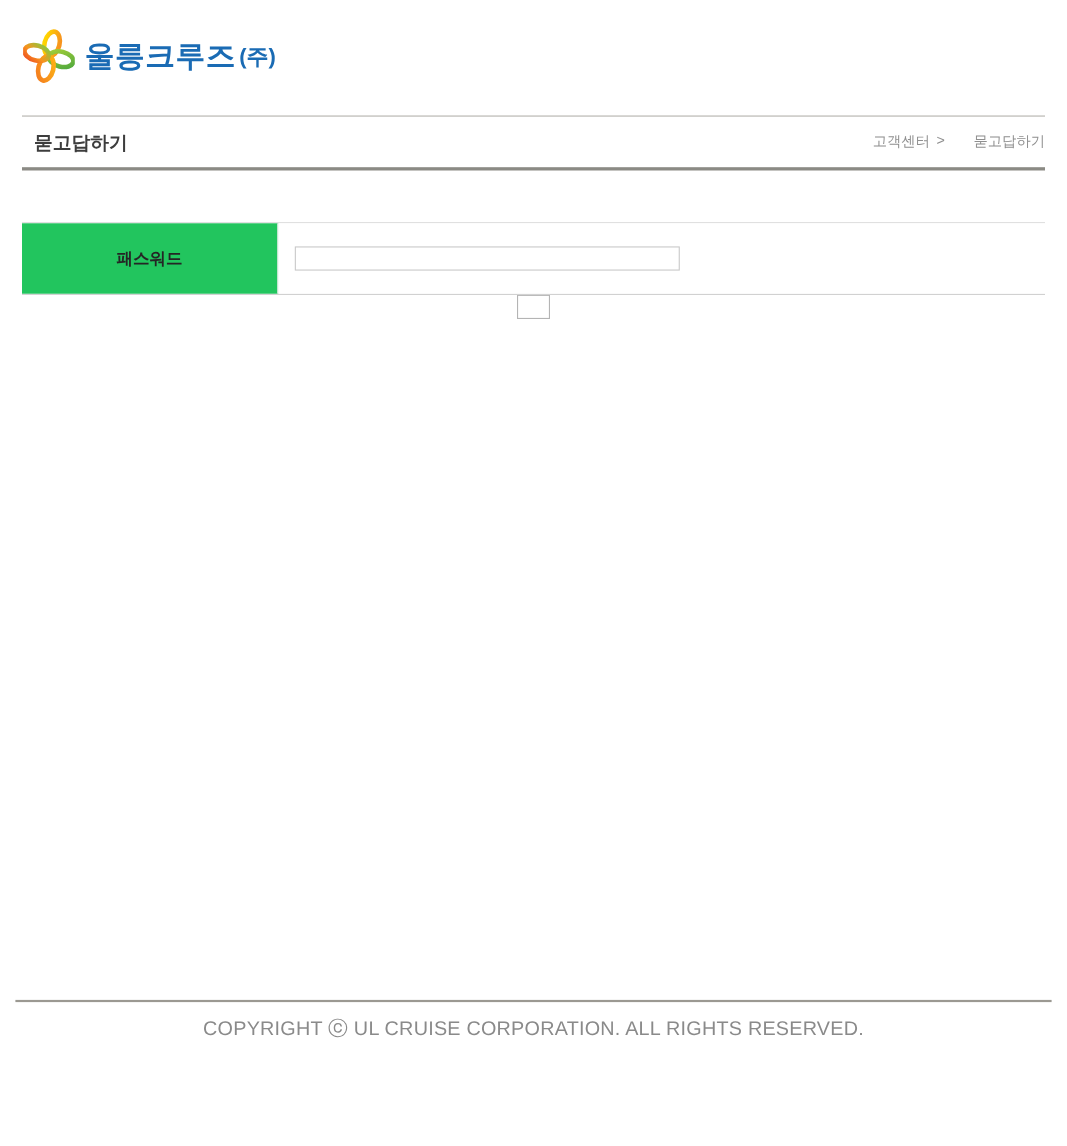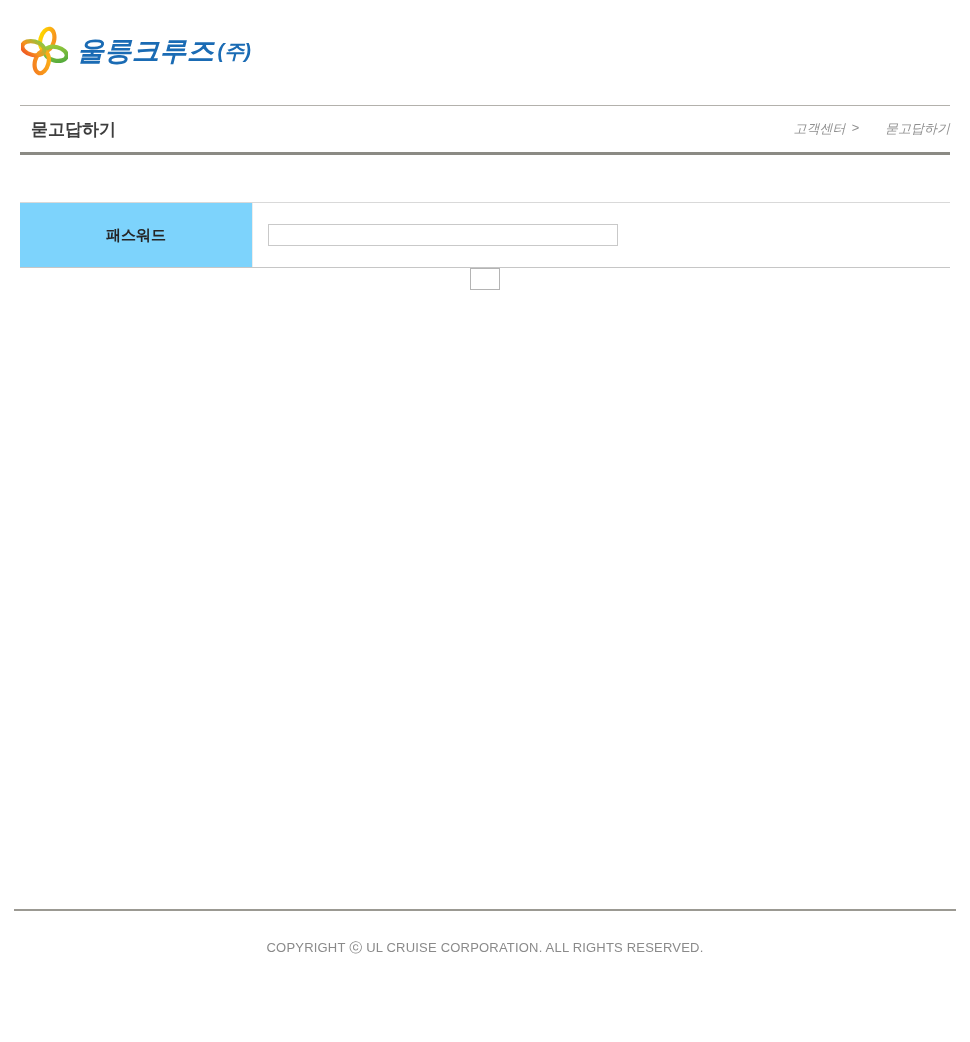--- a/index.html
+++ b/index.html
@@ -6,46 +6,46 @@
   html, body { background: #ffffff; }
   body {
     width: 970px; height: 1042px;
     position: relative;
     font-family: "Liberation Sans", "DejaVu Sans", sans-serif;
     overflow: hidden;
   }
 
   
   .header { height: 105px; position: relative; }
-  .logo { position: absolute; left: 21px; top: 26px; display: flex; align-items: center; text-decoration: none; font-style: italic; }
+  .logo { position: absolute; left: 21px; top: 26px; display: flex; align-items: center; text-decoration: none; }
   .logo-icon { width: 47px; height: 50px; display: block; }
   .logo-text { margin-left: 9px; font-weight: 700; color: #1a6bb4; font-size: 27px; letter-spacing: 0.5px; white-space: nowrap; }
   .logo-suffix { font-size: 20px; font-weight: 700; color: #1a6bb4; margin-left: 3px; }
 
   
   .title-bar-wrap { margin: 0 20px; border-top: 1px solid #b3b1ac; border-bottom: 3px solid #8b8a84; }
   .title-bar { height: 46px; display: flex; align-items: center; justify-content: space-between; gap: 12px; }
   .page-title { padding-left: 11px; font-size: 17px; font-weight: 700; color: #3d3d3d; }
-  .breadcrumb { font-size: 13px; color: #8f8f8f; display: flex; align-items: flex-start; font-style: italic; }
+  .breadcrumb { font-size: 13px; color: #8f8f8f; display: flex; align-items: flex-start; }
   .breadcrumb a { color: #8f8f8f; text-decoration: none; }
   .crumb-sep { margin-left: 6px; }
   .crumb-current { margin-left: 26px; }
 
   
   .content { margin: 0 20px; }
   .password-table {
     margin-top: 47px;
     display: flex;
     height: 66px;
     border-top: 1px solid #d9d9d9;
     border-bottom: 1px solid #c6c6c6;
   }
   .label-cell {
     width: 233px; flex: none;
-    background: #7dd3fc;
+    background: #22c55e;
     border-right: 1px solid #ececec;
     display: flex; align-items: center; justify-content: center;
     font-size: 15px; font-weight: 700; color: #252525;
   }
   .input-cell { flex: 1; background: #ffffff; display: flex; align-items: center; }
   .password-input {
     margin-left: 15px;
     width: 350px; height: 22px;
     border: 1px solid #c9c9c9;
     background: #ffffff;
@@ -63,23 +63,23 @@
     cursor: pointer;
     font-size: 11px; color: #555;
     line-height: 1;
     border-radius: 0;
   }
 
   
   .footer { margin-top: 619px; }
   .footer-line { margin: 0 14px; border-top: 2px solid #9b9992; }
   .footer-text {
-    margin-top: 28px;
+    margin-top: 12px;
     text-align: center;
-    font-size: 13px;
+    font-size: 18px;
     color: #8a8a8a;
     letter-spacing: 0.2px;
   }
 </style>
 </head>
 <body>
 
 <div class="header">
   <a class="logo" href="#">
     <svg class="logo-icon" viewBox="0 0 47 50" aria-hidden="true">

